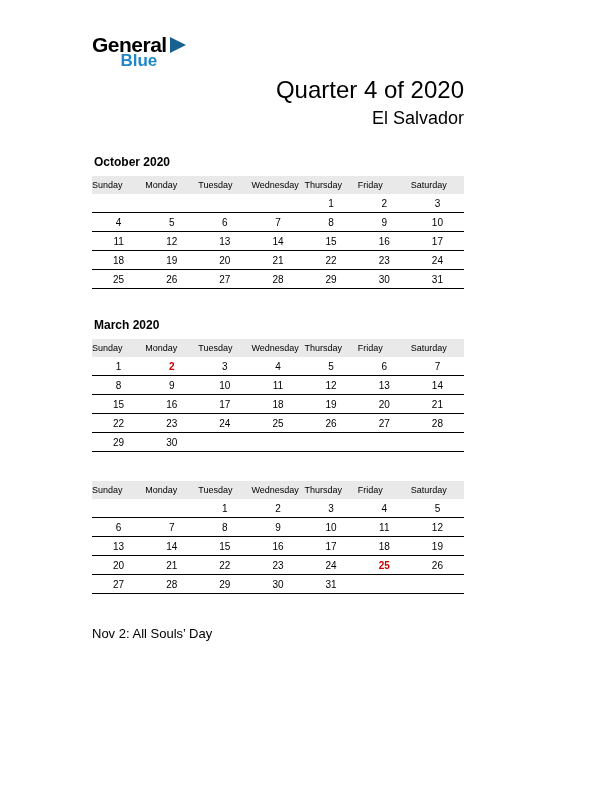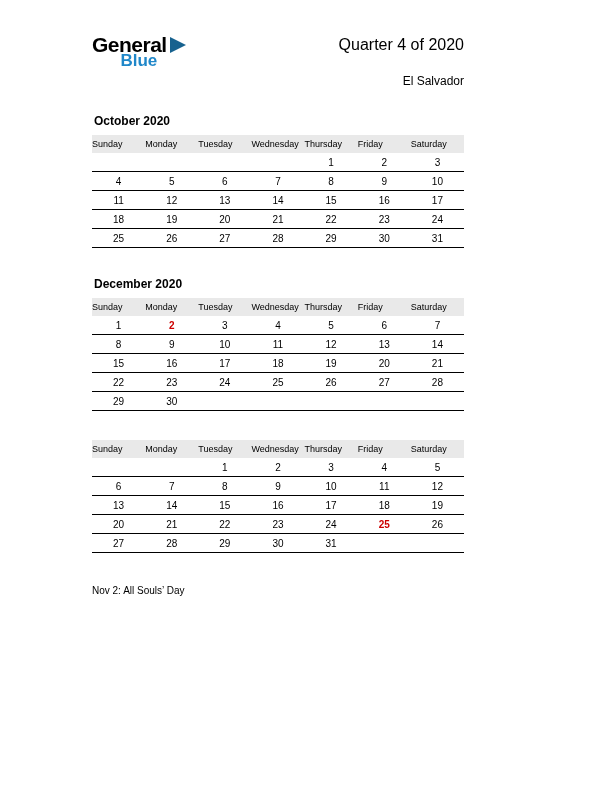--- a/index.html
+++ b/index.html
@@ -21,39 +21,39 @@
     margin-bottom: 26px;
   }
   .logo { line-height: 1; }
   .logo-row1 { display: flex; align-items: center; gap: 2px; }
   .logo-general { font-size: 21px; font-weight: bold; letter-spacing: -0.5px; }
   .logo-triangle { width: 18px; height: 18px; display: block; }
   .logo-triangle polygon { fill: var(--brand-dark-blue, #17628f); }
   .logo-row2 { text-align: center; margin-top: -3px; padding-right: 1px; }
   .logo-blue { font-size: 17px; font-weight: bold; color: var(--brand-blue, #1f87c9); }
   .title-block { text-align: right; padding-top: 2px; }
-  .quarter-title { font-size: 16px; }
-  .country { font-size: 12px; margin-top: 20px; }
+  .quarter-title { font-size: 24px; margin-top: 40px; }
+  .country { font-size: 18px; margin-top: 4px; }
 
   .month { margin-bottom: 29px; margin-top: 21px; }
   .month-title { font-size: 12px; font-weight: bold; margin: 0 0 7px 2px; }
   table.cal { width: 100%; border-collapse: collapse; table-layout: fixed; }
   table.cal th {
     background: var(--day-header-bg, #e9e9e9);
     font-size: 9px; font-weight: normal;
     padding: 4px 0; text-align: left;
   }
   table.cal td {
     font-size: 10px; text-align: center;
     padding: 4px 0 3px 0;
     border-bottom: 1px solid #000000;
   }
   td.holiday { color: var(--holiday-red, #cc0000); font-weight: bold; }
 
-  .footnotes { margin-top: 30px; font-size: 10px; line-height: 1.55; }
+  .footnotes { margin-top: 30px; font-size: 13px; line-height: 1.55; }
 </style>
 </head>
 <body>
 
 <div class="page">
 
   <div class="header-row">
     <div class="logo">
       <div class="logo-row1">
         <span class="logo-general">General</span>
@@ -129,21 +129,21 @@
               <td>27</td>
               <td>28</td>
               <td>29</td>
               <td>30</td>
               <td>31</td>
             </tr>
           </tbody>
         </table>
       </section>
       <section class="month">
-        <div class="month-title">December 2020</div>
+        <div class="month-title">March 2020</div>
         <table class="cal">
           <thead>
             <tr>
               <th>Sunday</th>
               <th>Monday</th>
               <th>Tuesday</th>
               <th>Wednesday</th>
               <th>Thursday</th>
               <th>Friday</th>
               <th>Saturday</th>

